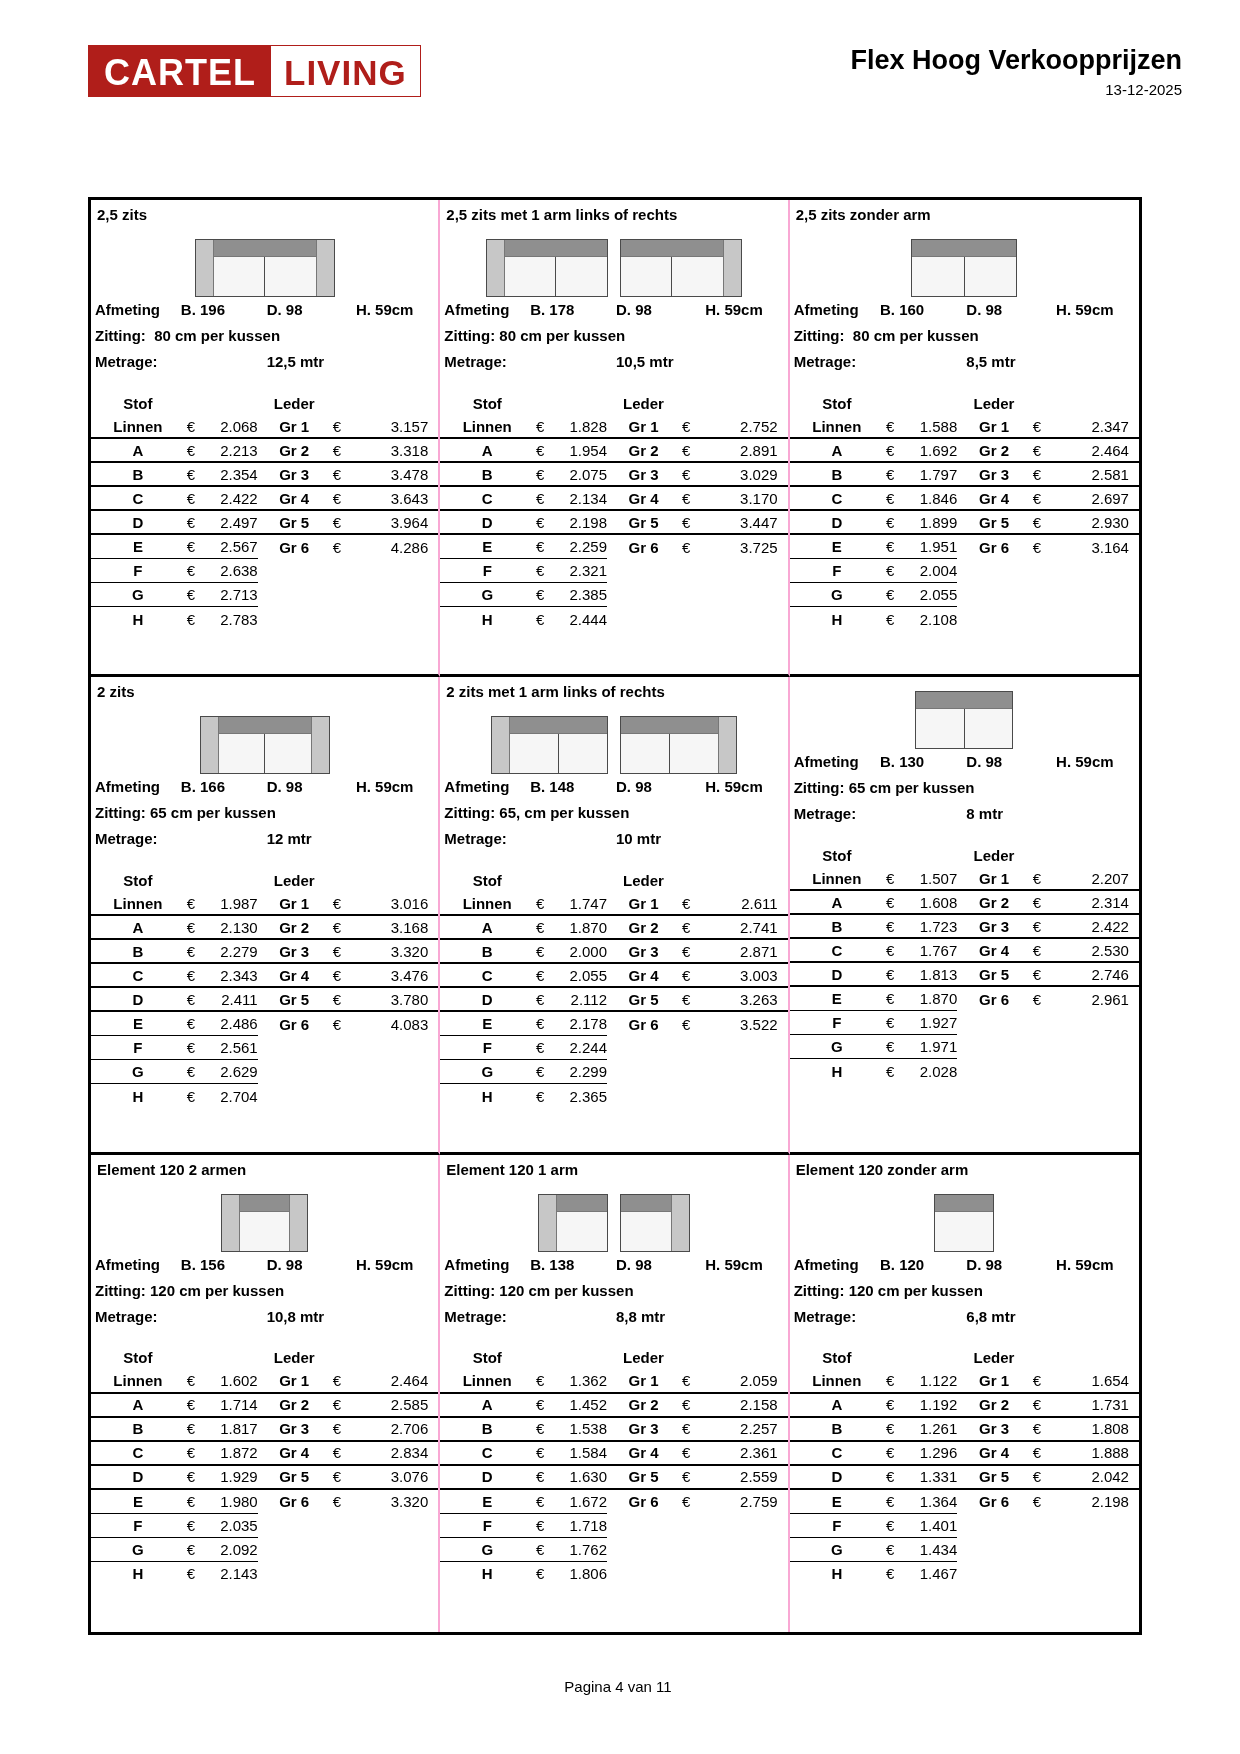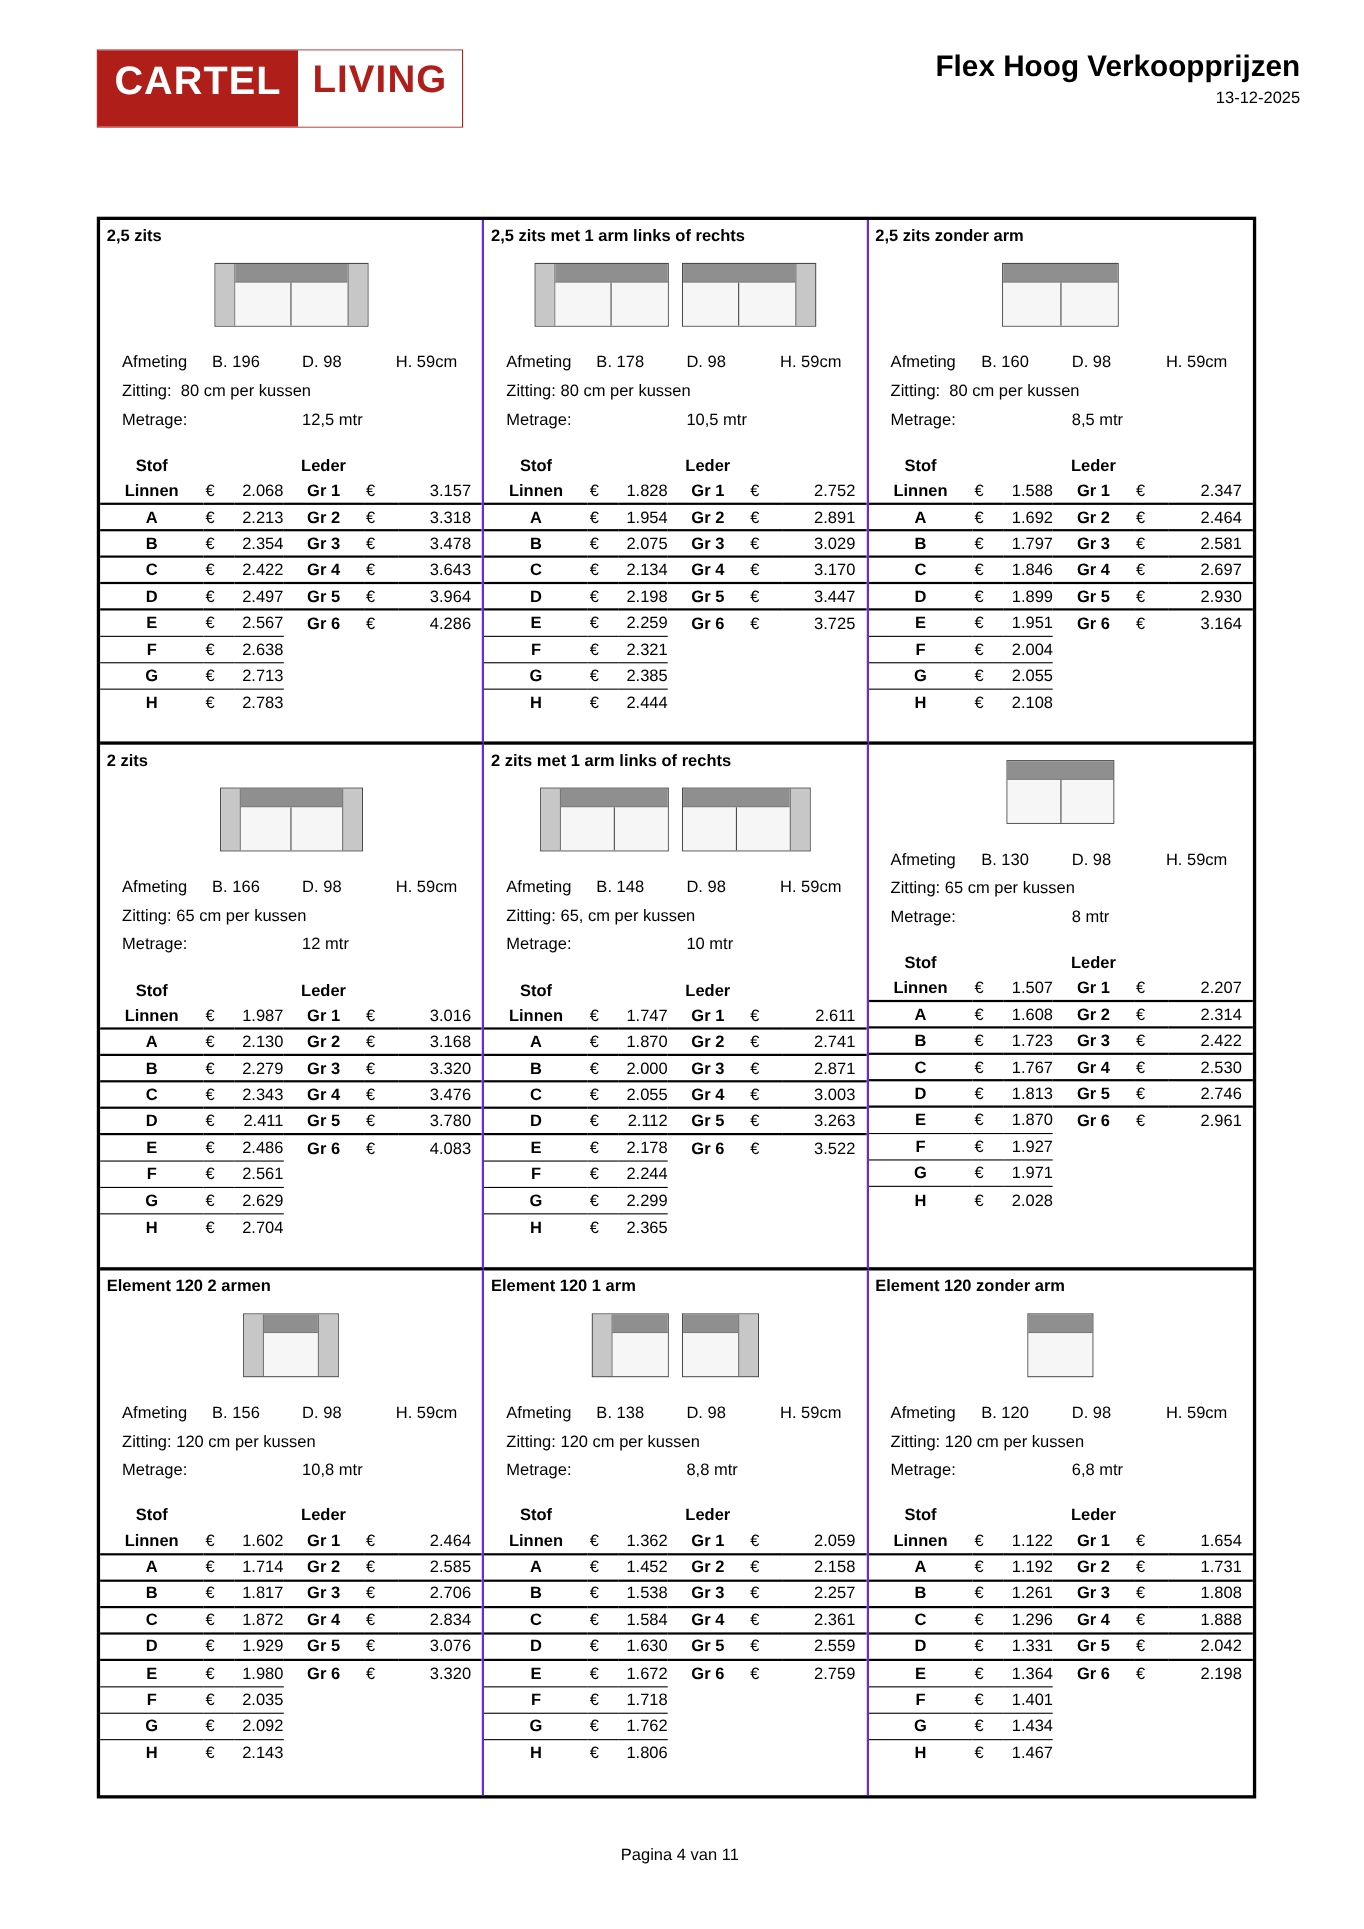--- a/index.html
+++ b/index.html
@@ -1,54 +1,54 @@
 <!DOCTYPE html>
 <html style="--logo-red: #b01e1a;"><head>
 <meta charset="utf-8">
 <style>
   html,body{margin:0;padding:0;background:#e8e8e8;}
   .page{width:1240px;height:1754px;background:#fff;position:relative;margin:0 auto;
         font-family:"Liberation Sans",sans-serif;color:#000;overflow:hidden;}
 
   
   .hdr{position:absolute;left:88px;top:45px;right:58px;display:flex;justify-content:space-between;align-items:flex-start;}
-  .logo{display:flex;height:71px;border:1px solid var(--logo-red,#b01e1a);box-sizing:border-box;}
+  .logo{display:flex;height:52px;border:1px solid var(--logo-red,#b01e1a);box-sizing:border-box;}
   .logo-cartel{background:var(--logo-red,#b01e1a);color:#fff;font-weight:bold;font-size:36px;
                line-height:53px;padding:0 15px;letter-spacing:1px;transform-origin:left center;}
   .logo-living{background:#fff;color:var(--logo-red,#b01e1a);font-weight:bold;font-size:35px;
                line-height:53px;padding:0 13px;letter-spacing:1px;}
   .hdr-right{text-align:right;}
   .doc-title{font-size:27px;font-weight:bold;line-height:30px;}
   .doc-date{font-size:15px;margin-top:6px;}
 
   
   .grid{position:absolute;left:88px;top:197px;width:1054px;height:1438px;
         border:3px solid #000;box-sizing:border-box;
         display:grid;grid-template-columns:repeat(3,1fr);grid-template-rows:repeat(3,1fr);}
-  .panel{border-right:2px solid #6d28d9;border-bottom:3px solid #000;box-sizing:border-box;
+  .panel{border-right:2px solid #f9a8d4;border-bottom:3px solid #000;box-sizing:border-box;
          overflow:hidden;position:relative;}
   .panel:nth-child(3n){border-right:none;}
   .panel:nth-child(n+7){border-bottom:none;}
 
   .panel-title{font-size:15px;font-weight:bold;margin:0;padding:5px 6px 0 6px;line-height:20px;}
 
   
   .diagram{height:58px;margin-top:14px;display:flex;justify-content:center;align-items:center;gap:12px;}
   .sofa{height:58px;border:1px solid #4a4a4a;display:flex;box-sizing:border-box;background:#fff;}
   .arm{width:17px;background:#c7c7c7;}
   .arm-left{border-right:1px solid #777;}
   .arm-right{border-left:1px solid #777;}
   .sofa-body{flex:1;display:flex;flex-direction:column;}
   .backrest{height:16px;background:#8f8f8f;border-bottom:1px solid #777;}
   .seats{flex:1;display:flex;}
   .seat{flex:1;background:#f6f6f6;}
   .seat + .seat{border-left:1px solid #4a4a4a;}
 
   
-  .info{margin-top:20px;padding-left:20px;font-size:15px;font-weight:normal;}
+  .info{padding-left:4px;font-size:15px;font-weight:bold;}
   .info-row{display:grid;grid-template-columns:25% 25% 26% 24%;line-height:26px;}
   .zitting{line-height:26px;white-space:pre;}
   .metrage-row{display:grid;grid-template-columns:25% 25% 26% 24%;line-height:26px;}
   .metrage-val{grid-column:3;}
 
   
   .tbl-head{display:grid;grid-template-columns:27% 8% 13% 21% 9% 22%;margin-top:16px;height:24px;
             font-size:15px;font-weight:bold;}
   .th-stof{grid-column:1;display:flex;justify-content:center;align-items:center;}
   .th-leder{grid-column:4;display:flex;justify-content:center;align-items:center;}

